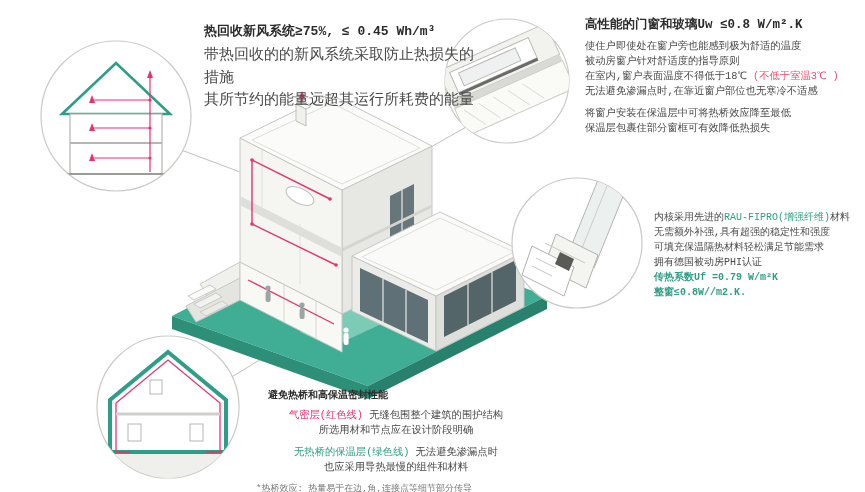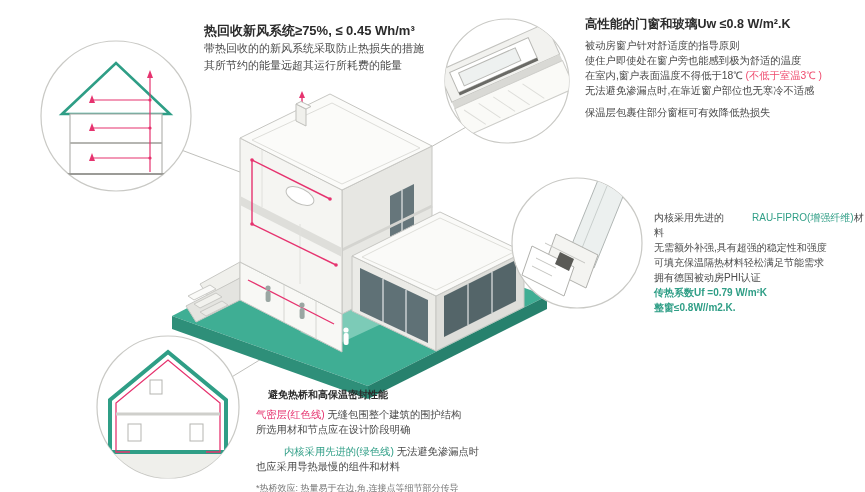--- a/index.html
+++ b/index.html
@@ -1,36 +1,36 @@
 <!DOCTYPE html>
 <html><head>
 <meta charset="utf-8">
 <style>
   * { margin:0; padding:0; box-sizing:border-box; }
   html,body { background:#ffffff; }
   .canvas {
     position:relative; width:865px; height:492px; background:#ffffff;
-    overflow:hidden; font-family:Liberation Sans, sans-serif;
+    overflow:hidden; font-family:Liberation Mono, monospace;
   }
   svg.art { position:absolute; left:0; top:0; }
   .tb { position:absolute; color:#3c3c3c; }
   .tb .title { font-weight:bold; color:#2b2b2b; }
   #ventilation .title { font-size:13px; }
-  #ventilation .body { font-size:11px; line-height:1.5; color:#4a4a4a; }
+  #ventilation .body { font-size:15px; line-height:1.5; margin-top:5px; color:#4a4a4a; }
   #windows { }
   #windows .title { font-size:12.5px; }
   #windows .body { font-size:10.3px; line-height:1.45; margin-top:6px; color:#4a4a4a; }
   .gap { height:7px; }
   .magenta { color:#e6336f; }
   .redtext { color:#ef4b6e; }
-  .teal { color:#2f9e86;margin-left:28px; }
+  .teal { color:#2f9e86; }
   #profile { font-size:10px; line-height:1.5; color:#4a4a4a; }
   #profile .metric { color:#2f9e86; font-weight:bold; }
   #thermal .title { font-size:10px; margin-bottom:6px;margin-left:12px; }
-  #thermal .body { font-size:10.3px; line-height:1.45; color:#4a4a4a; }
+  #thermal .body { font-size:10.3px; line-height:1.45; color:#4a4a4a;text-align:center; }
   #thermal .footnote { font-size:9px; color:#777777; margin-top:7px; }
 </style>
 </head>
 <body>
 
 <div class="canvas">
 
   <svg class="art" width="865" height="492" viewBox="0 0 865 492">
     <defs>
       <clipPath id="c1">
@@ -215,43 +215,44 @@
     <div class="title">热回收新风系统≥75%, ≤ 0.45 Wh/m³</div>
     <div class="body">
       <div>带热回收的的新风系统采取防止热损失的措施</div>
       <div>其所节约的能量远超其运行所耗费的能量</div>
     </div>
   </div>
 
   <div class="tb" id="windows" style="left:585px; top:16px; width:276px;">
     <div class="title">高性能的门窗和玻璃Uw ≤0.8 W/m².K</div>
     <div class="body">
+      <div>使住户即使处在窗户旁也能感到极为舒适的温度</div>
       <div>被动房窗户针对舒适度的指导原则</div>
-      <div>使住户即使处在窗户旁也能感到极为舒适的温度</div>
       <div><span>在室内,窗户表面温度不得低于18℃</span><span class="redtext"> (不低于室温3℃ )</span></div>
       <div>无法避免渗漏点时,在靠近窗户部位也无寒冷不适感</div>
       <div class="gap"></div>
+      <div>将窗户安装在保温层中可将热桥效应降至最低</div>
       <div>保温层包裹住部分窗框可有效降低热损失</div>
     </div>
   </div>
 
   <div class="tb" id="profile" style="left:654px; top:210px; width:210px;">
     <div><span>内核采用先进的</span><span class="teal">RAU-FIPRO(增强纤维)</span><span>材料</span></div>
     <div>无需额外补强,具有超强的稳定性和强度</div>
     <div>可填充保温隔热材料轻松满足节能需求</div>
     <div>拥有德国被动房PHI认证</div>
     <div class="metric">传热系数Uf =0.79 W/m²K</div>
     <div class="metric">整窗≤0.8W//m2.K.</div>
   </div>
 
   <div class="tb" id="thermal" style="left:256px; top:388px; width:280px;">
     <div class="title">避免热桥和高保温密封性能</div>
     <div class="body">
       <div><span class="magenta">气密层(红色线)</span><span> 无缝包围整个建筑的围护结构</span></div>
       <div>所选用材和节点应在设计阶段明确</div>
       <div class="gap"></div>
-      <div><span class="teal">内核采用先进的(绿色线)</span><span> 无法避免渗漏点时</span></div>
+      <div><span class="teal">无热桥的保温层(绿色线)</span><span> 无法避免渗漏点时</span></div>
       <div>也应采用导热最慢的组件和材料</div>
     </div>
     <div class="footnote">*热桥效应: 热量易于在边,角,连接点等细节部分传导</div>
   </div>
 
 </div>
 
 </body></html>

